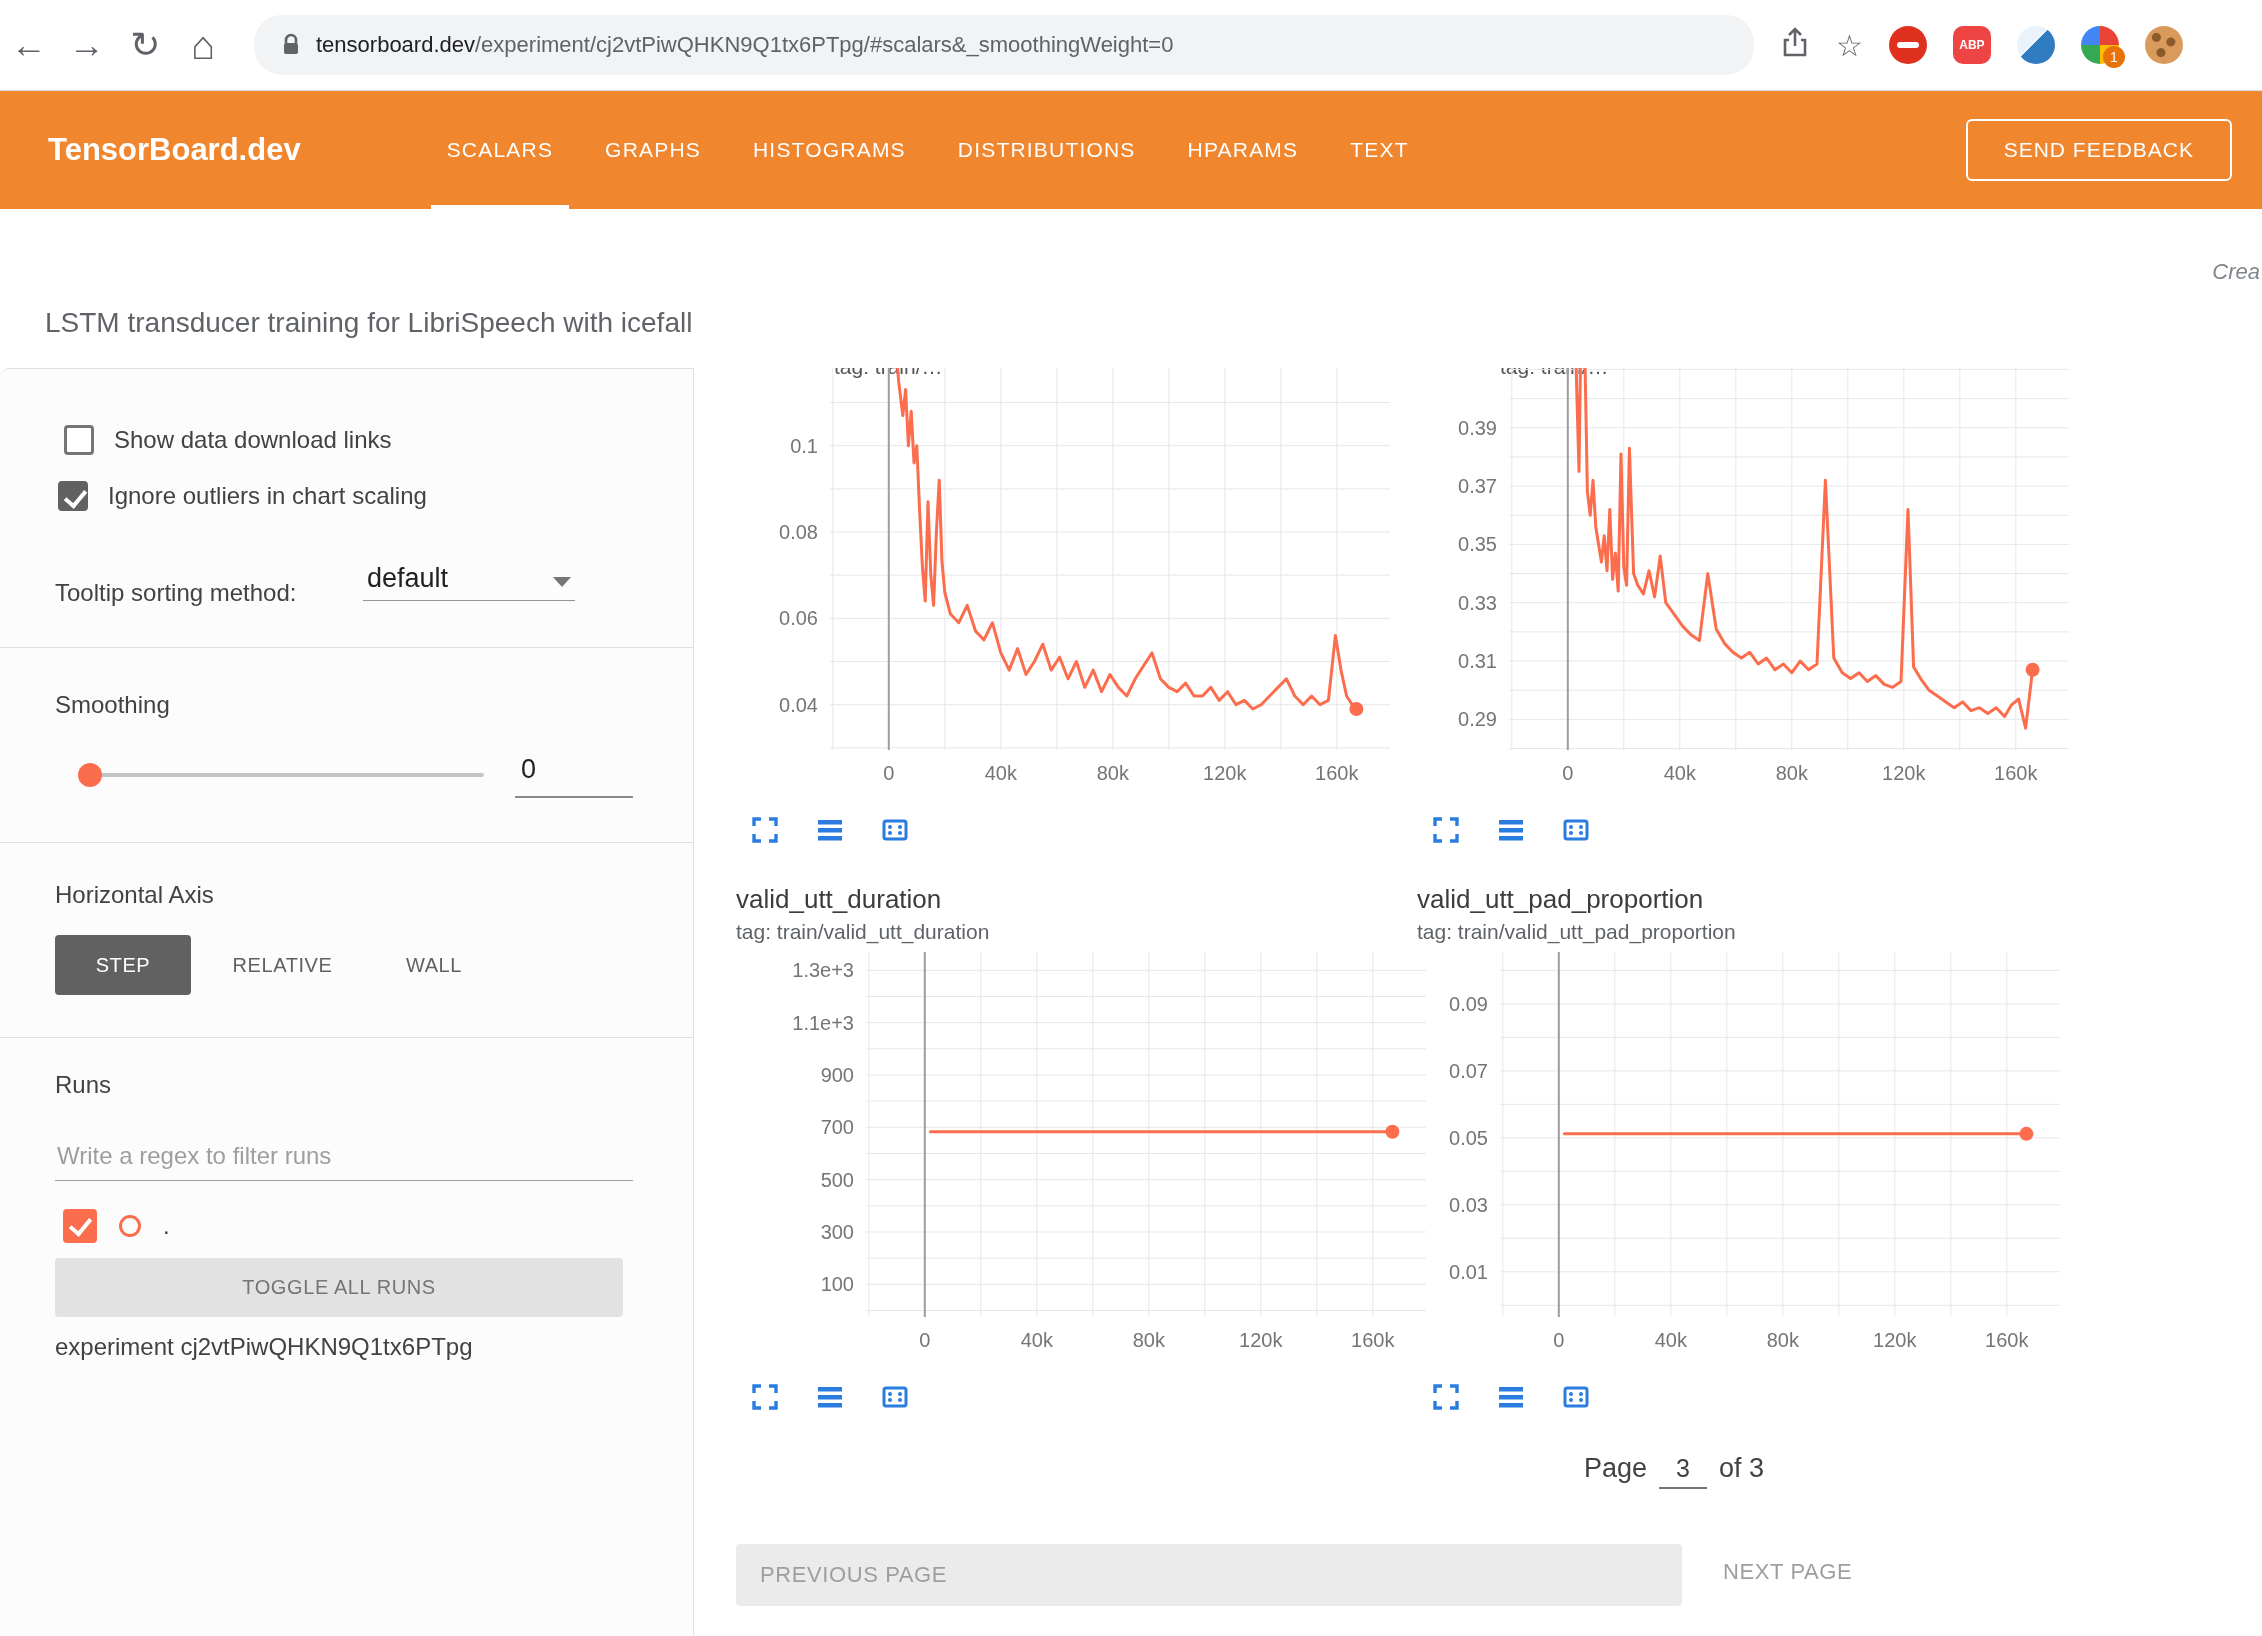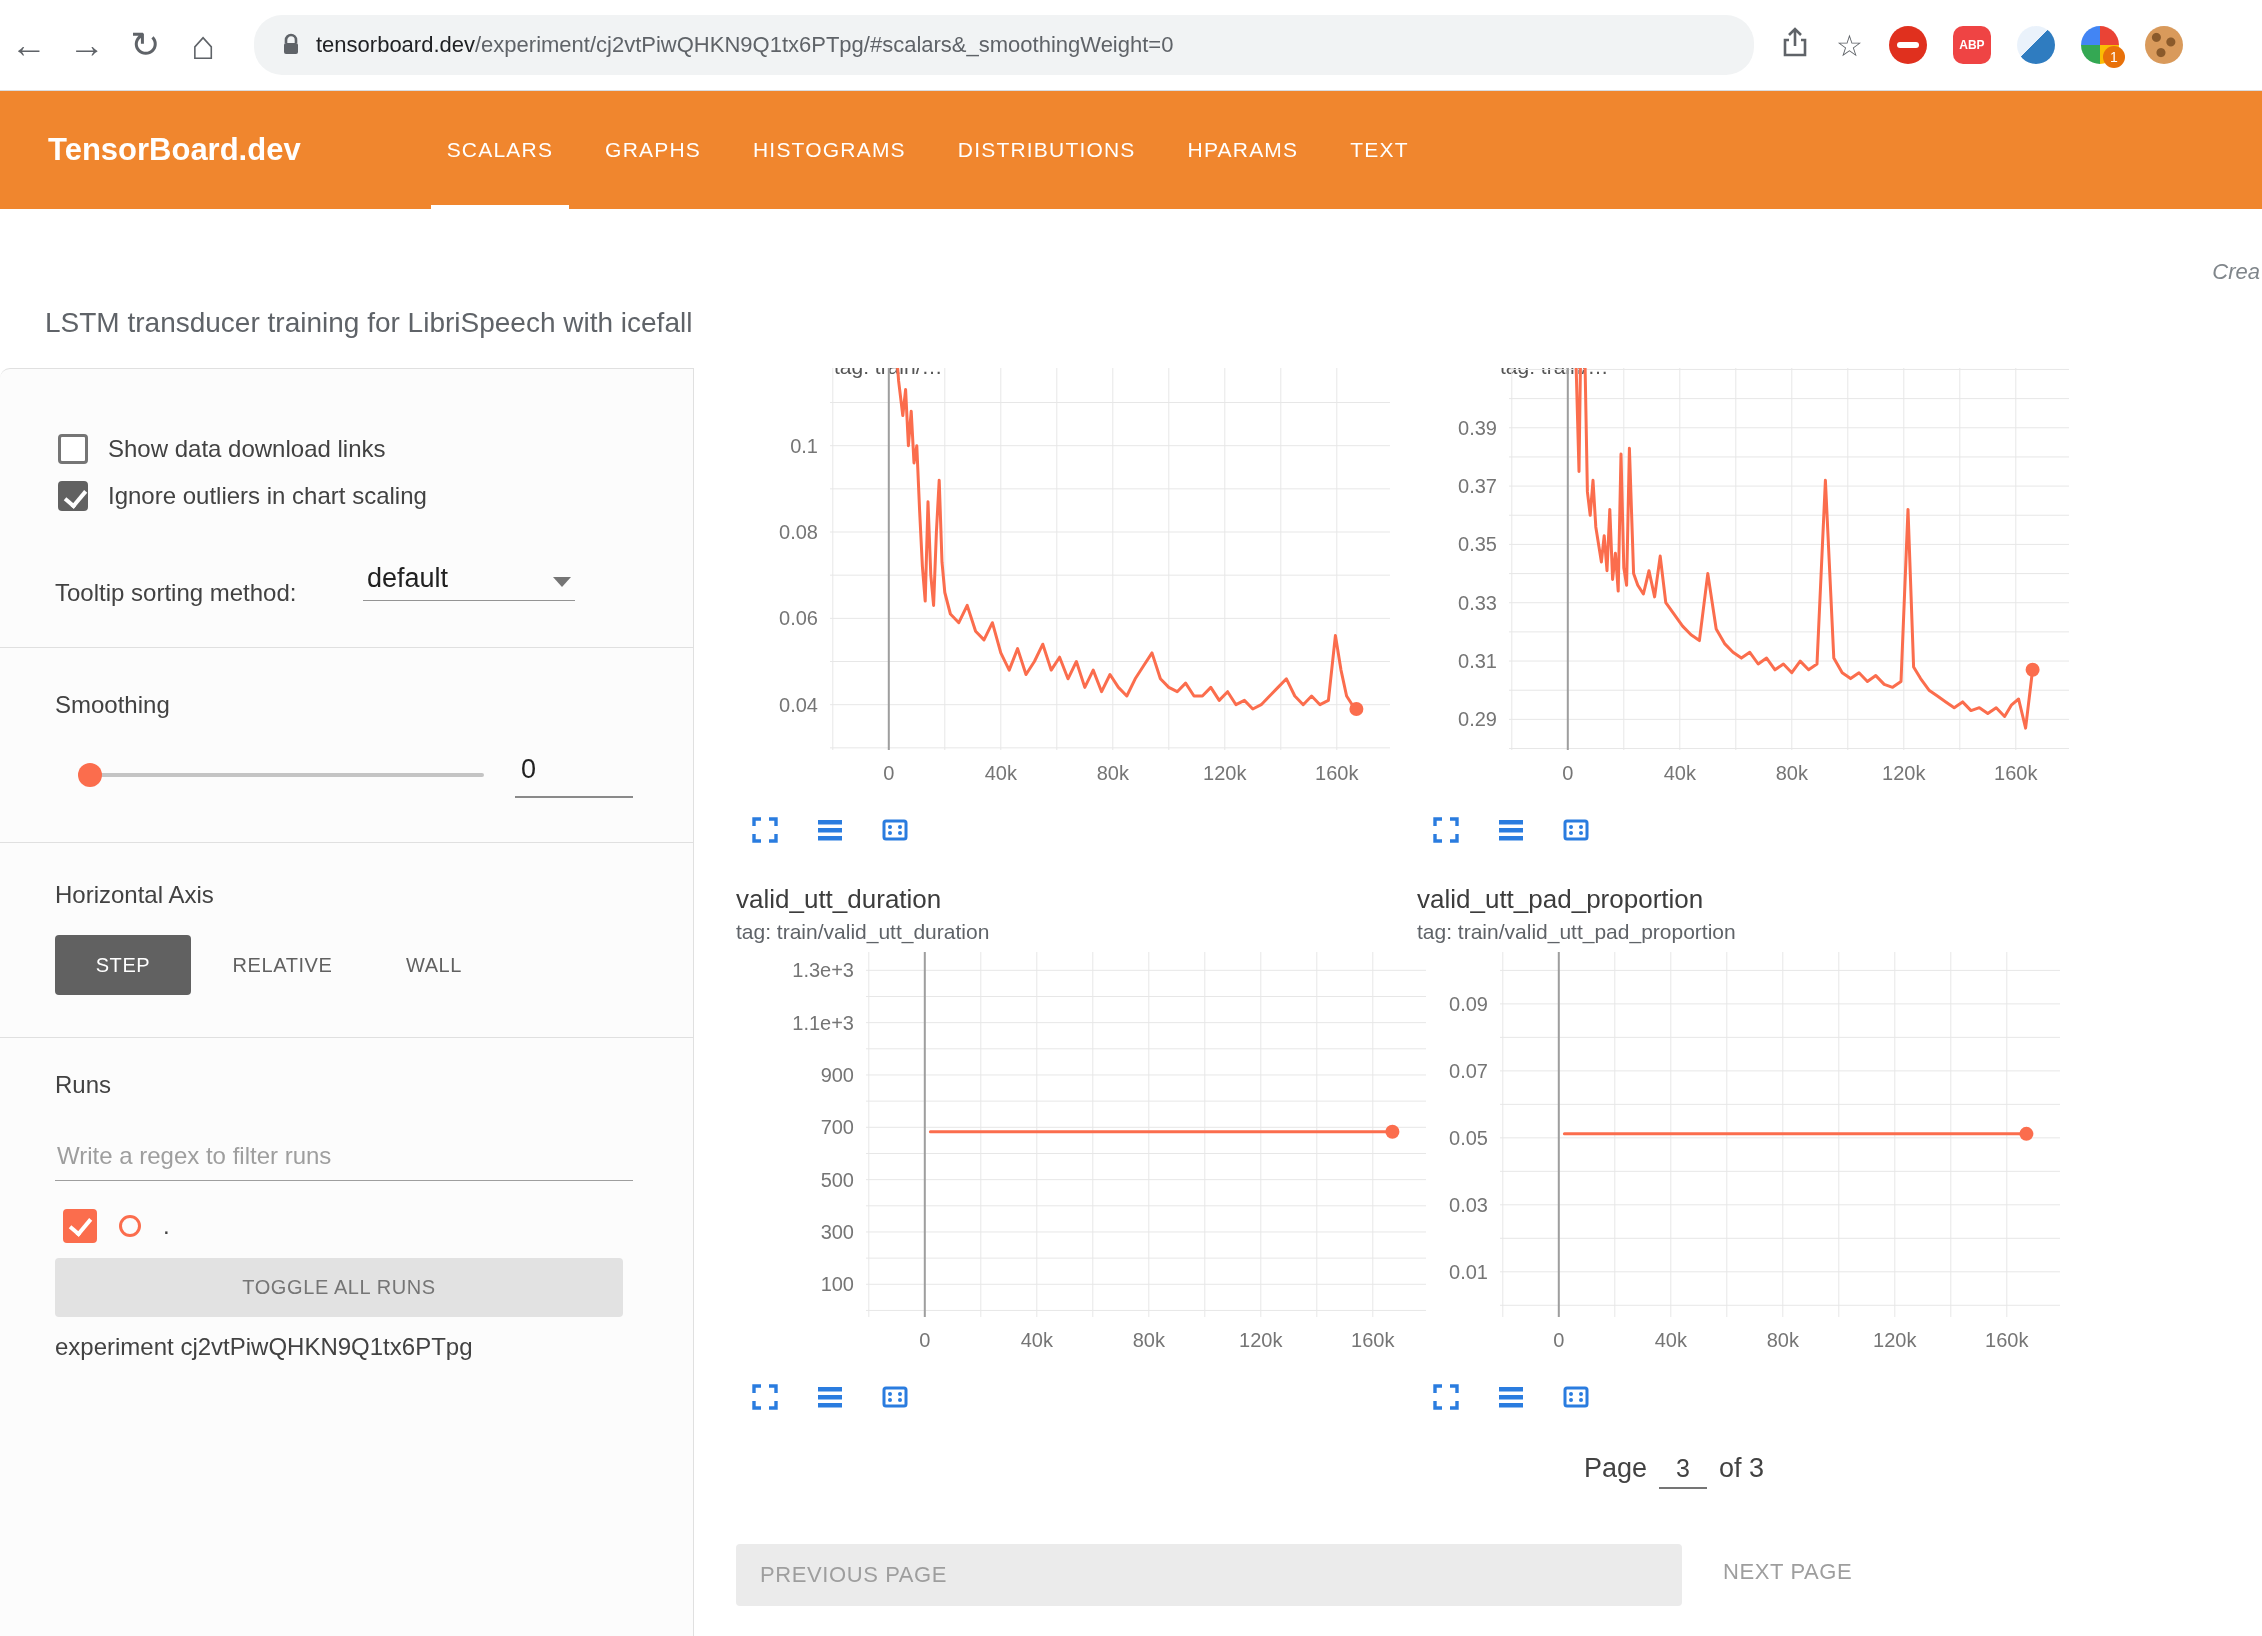--- a/index.html
+++ b/index.html
@@ -128,29 +128,30 @@
   <div class="app-header">
     <span class="logo">TensorBoard.dev</span>
     <div class="top-nav">
       <span class="tab active">SCALARS</span>
       <span class="tab">GRAPHS</span>
       <span class="tab">HISTOGRAMS</span>
       <span class="tab">DISTRIBUTIONS</span>
       <span class="tab">HPARAMS</span>
       <span class="tab">TEXT</span>
     </div>
+    <button class="feedback-btn">SEND FEEDBACK</button>
   </div>
 
   <div class="subheader">
     <span class="crea-text">Crea</span>
     <span class="exp-desc">LSTM transducer training for LibriSpeech with icefall</span>
   </div>
 
   <div class="sidebar">
-    <div class="cb-row" style="top:65px;">
+    <div class="cb-row" style="top:56px;margin-left:6px;">
       <span class="checkbox"></span>
       <span class="sb-label">Show data download links</span>
     </div>
     <div class="cb-row" style="top:112px;">
       <span class="checkbox checked"></span>
       <span class="sb-label">Ignore outliers in chart scaling</span>
     </div>
 
     <span class="sb-label" style="position:absolute;left:55px;top:210px;">Tooltip sorting method:</span>
     <div class="dropdown" style="top:192px;">

